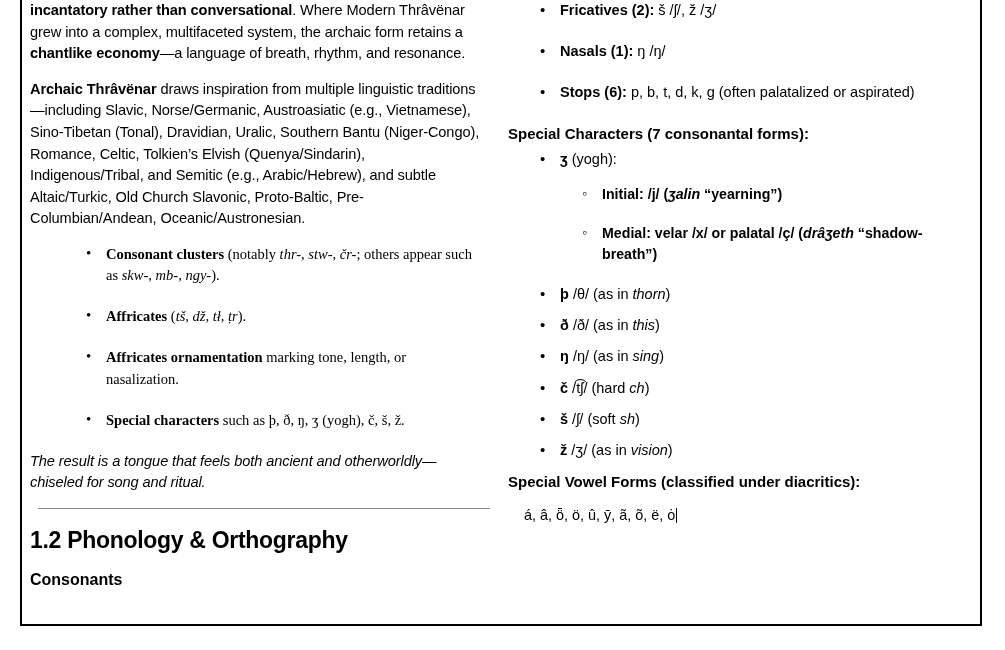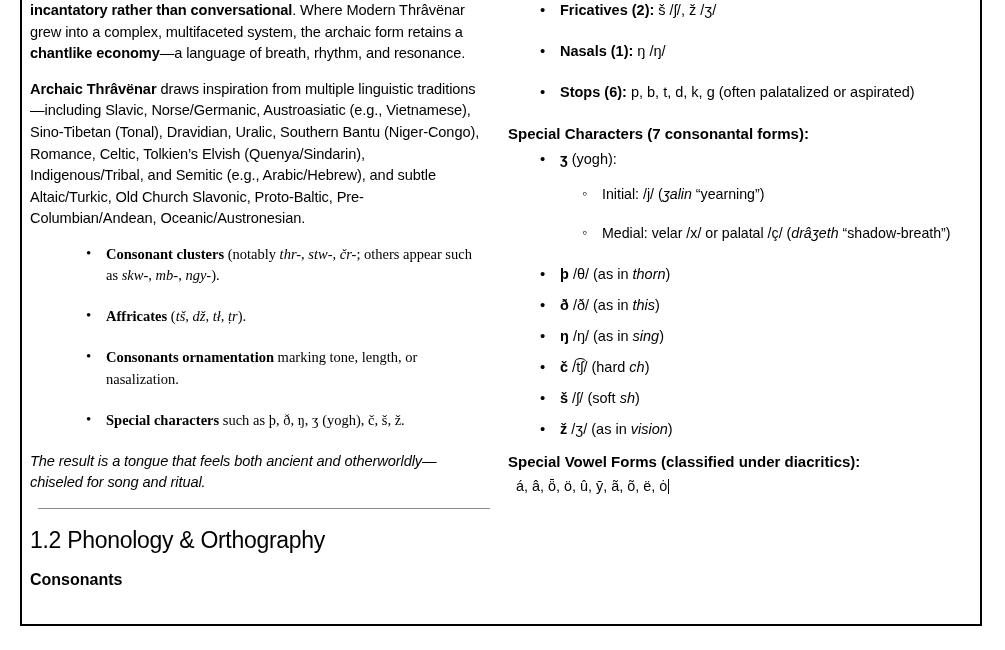--- a/index.html
+++ b/index.html
@@ -63,21 +63,21 @@
   }
 
   p.body-text.tight { margin-bottom: 0; font-style: italic; }
 
   b, strong { font-weight: bold; }
   i, em { font-style: italic; }
 
   h2.section-heading {
     margin: 18px 0 14px 0;
     font-size: 23px;
-    font-weight: normal;
+    font-weight: bold;
     letter-spacing: -0.3px;
     line-height: 1.2;
   }
 
   .sub-heading {
     font-size: 16px;
     font-weight: bold;
     margin: 0 0 10px 0;
     line-height: 1.4;
   }
@@ -126,20 +126,21 @@
   ul.bullets.right-col { margin-left: 24px; }
   ul.bullets.right-col > li { margin-bottom: 20px; }
 
   ul.bullets.compact > li { margin-bottom: 10px; }
 
   
   ul.subbullets {
     list-style: none;
     margin: 14px 0 6px 0;
     padding: 0;
+    font-weight: bold;
   }
 
   ul.subbullets > li {
     position: relative;
     padding-left: 42px;
     font-size: 14.2px;
     line-height: 1.45;
     margin-bottom: 18px;
   }
 
@@ -147,21 +148,21 @@
     content: "\25E6";
     position: absolute;
     left: 22px;
     top: -1px;
     font-size: 14px;
   }
 
   .vowel-line {
     font-size: 14.4px;
     line-height: 1.5;
-    margin: 4px;
+    margin: 12px;
     padding-left: 4px;
     white-space: nowrap;
   }
 
   .caret {
     display: inline-block;
     width: 1px;
     height: 15px;
     background: #000000;
     vertical-align: -3px;
@@ -188,21 +189,21 @@
 
         <li>
           <b>Consonant clusters</b><span> (notably </span><i>thr-</i><span>, </span><i>stw-</i><span>, </span><i>čr-</i><span>; others appear such as </span><i>skw-</i><span>, </span><i>mb-</i><span>, </span><i>ngy-</i><span>).</span>
         </li>
 
         <li>
           <b>Affricates</b><span> (</span><i>tš, dž, tł, ṭr</i><span>).</span>
         </li>
 
         <li>
-          <b>Consonants ornamentation</b><span> marking tone, length, or nasalization.</span>
+          <b>Affricates ornamentation</b><span> marking tone, length, or nasalization.</span>
         </li>
 
         <li>
           <b>Special characters</b><span> such as þ, ð, ŋ, ʒ (yogh), č, š, ž.</span>
         </li>
 
       </ul>
 
       <p class="body-text tight">The result is a tongue that feels both ancient and otherworldly—chiseled for song and ritual.</p>
 

